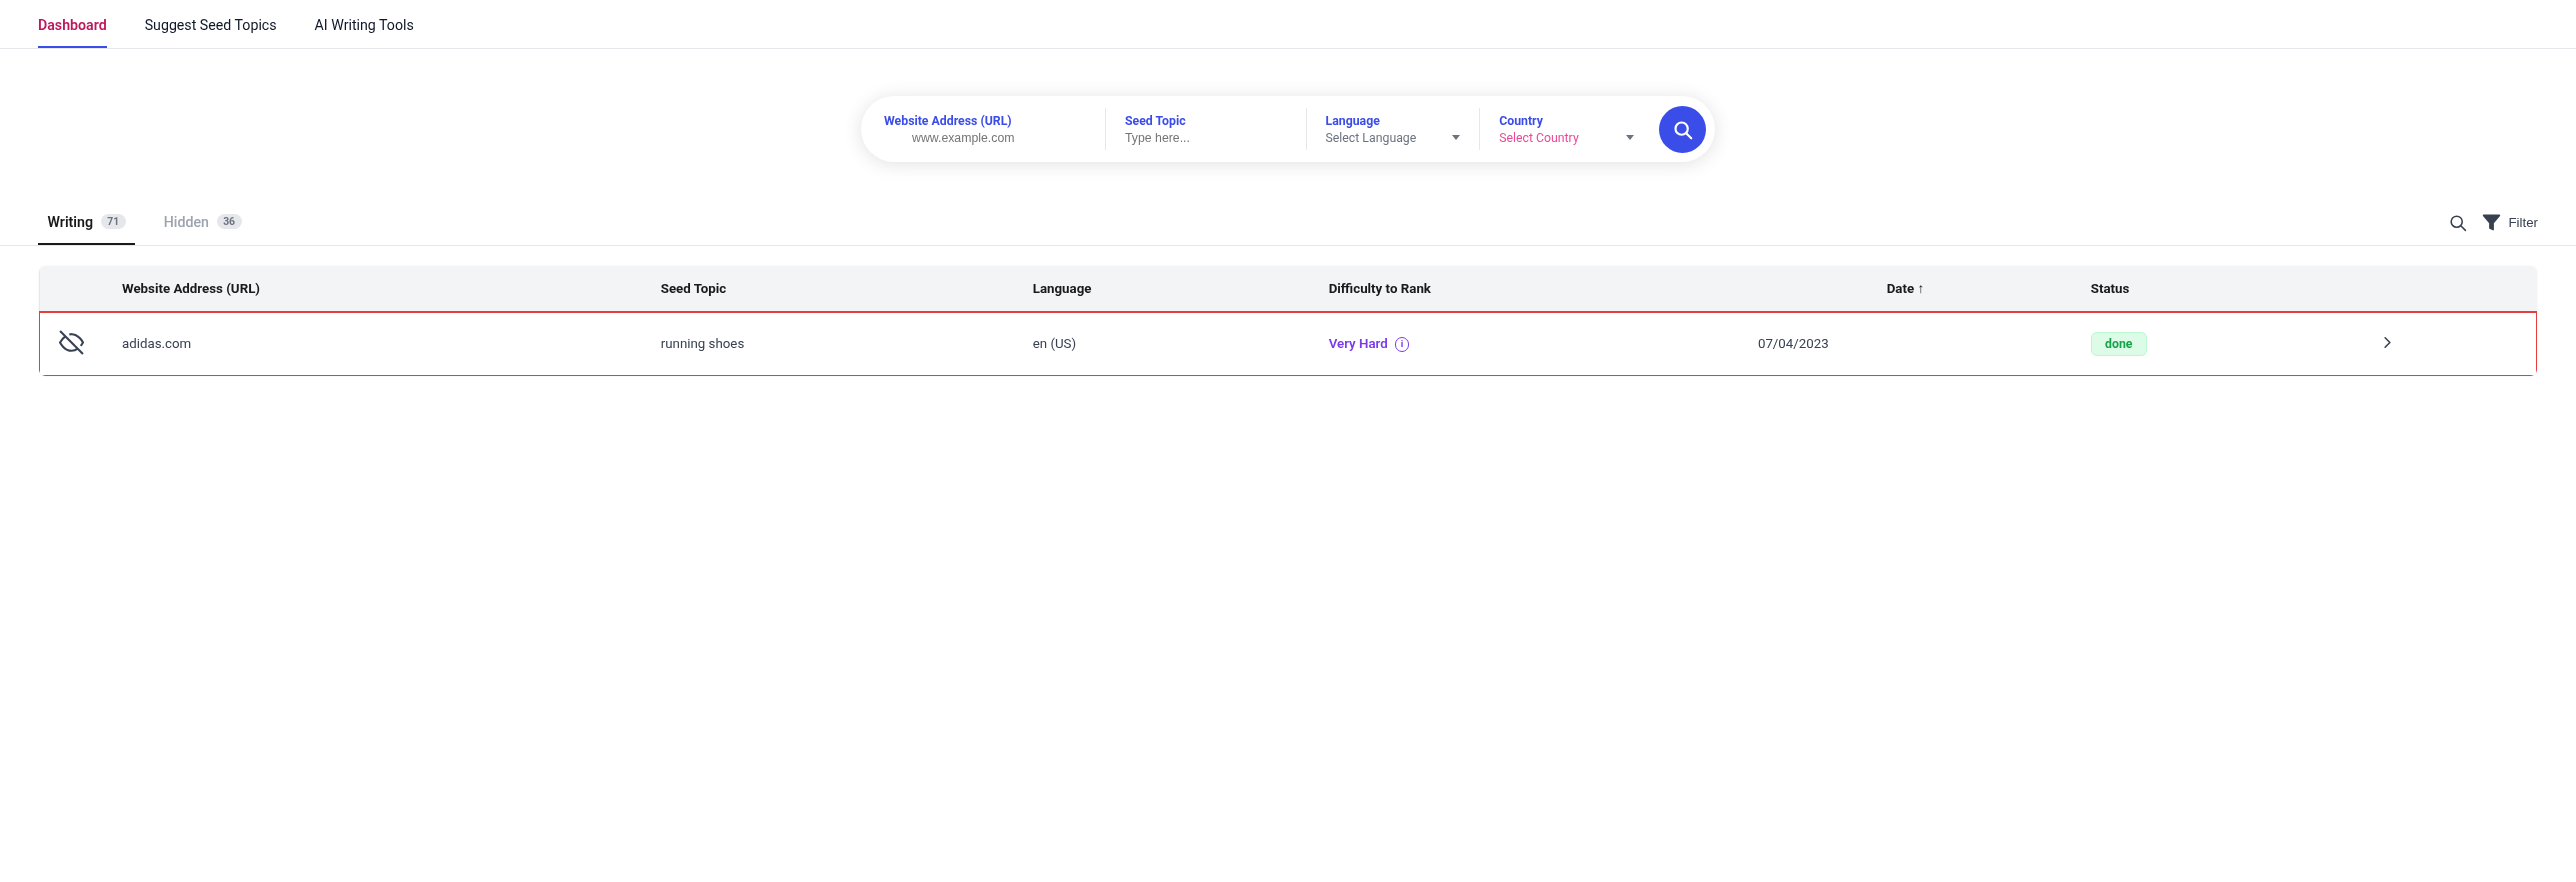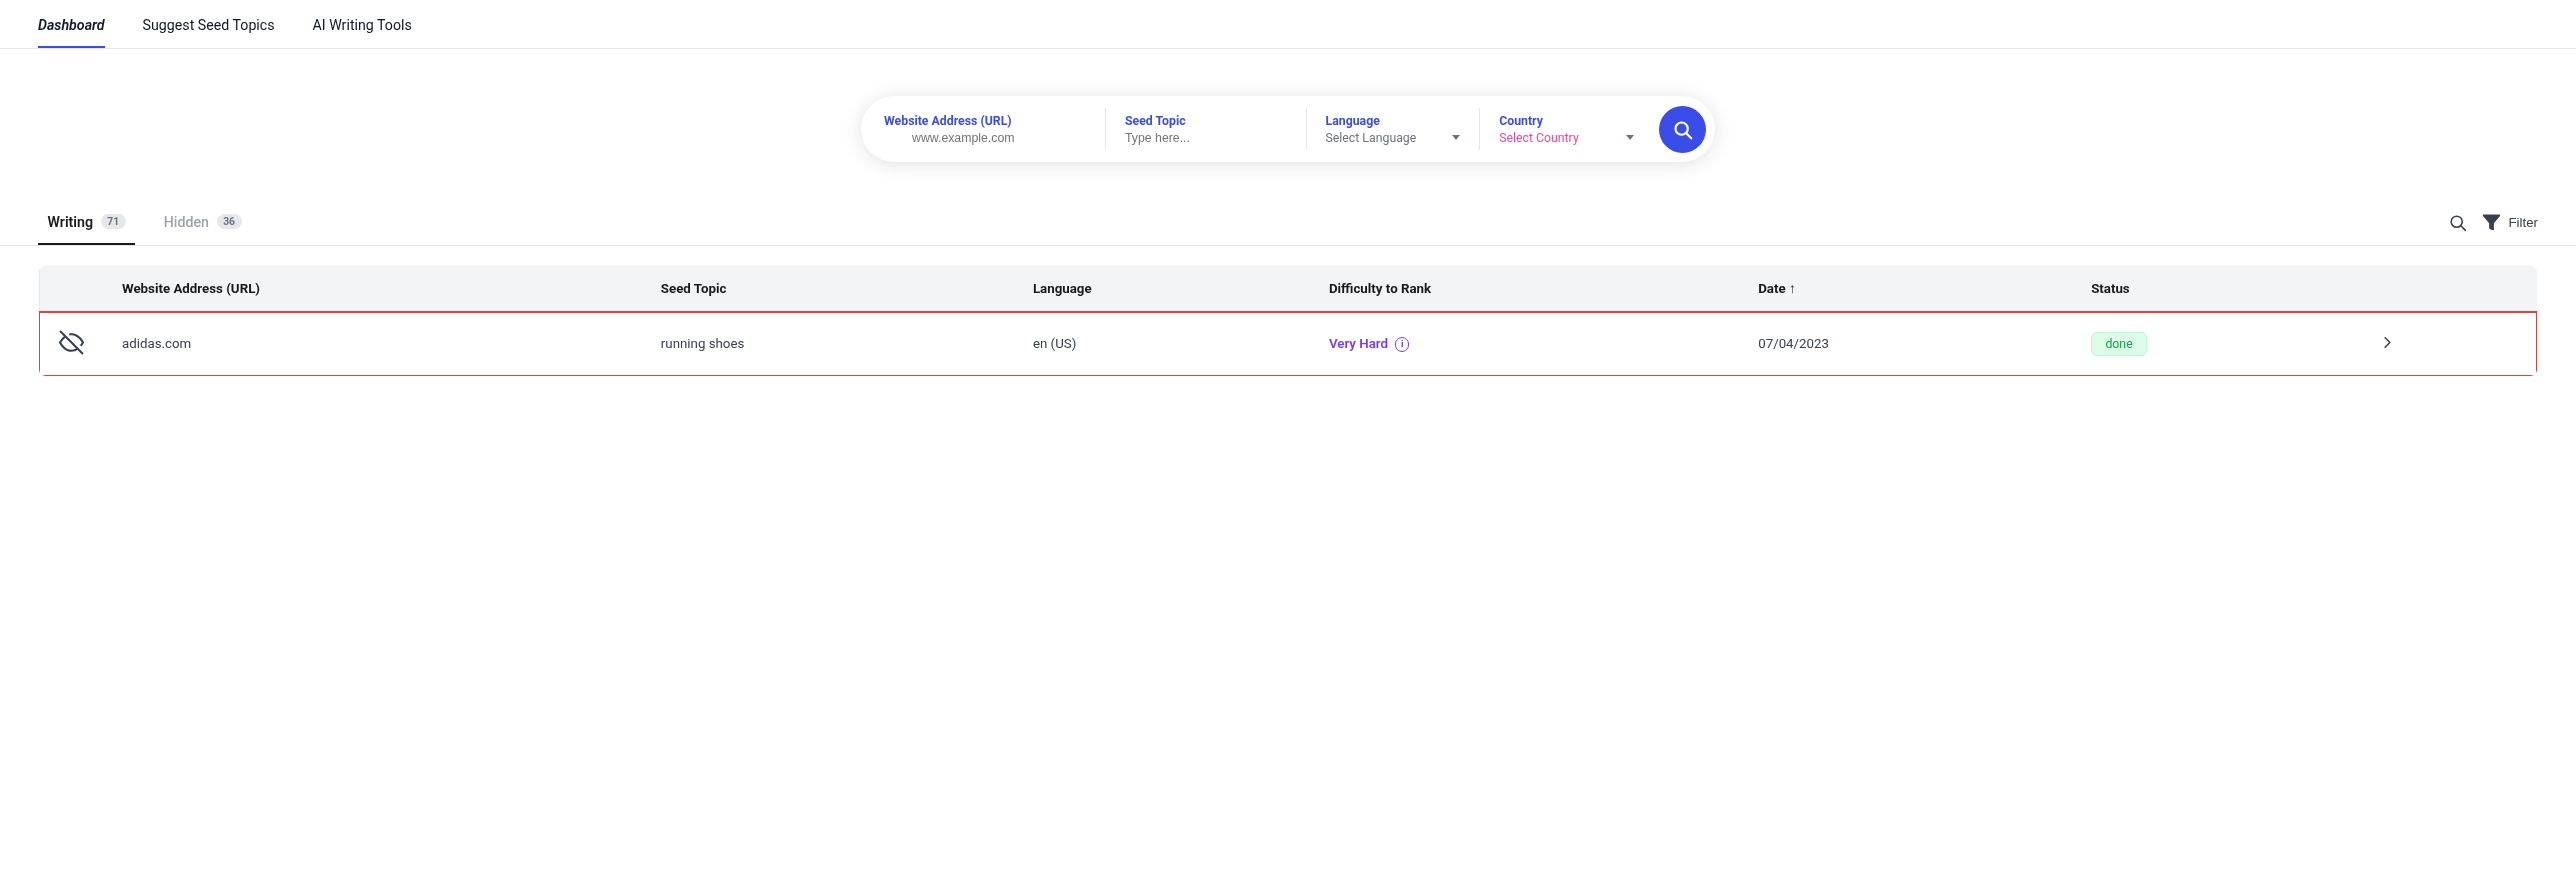--- a/index.html
+++ b/index.html
@@ -21,24 +21,23 @@
     .nav-tab {
       padding-bottom: 13.3px;
       font-size: 14.2px;
       font-weight: 400;
       color: #0f172a;
       cursor: pointer;
       border-bottom: 2.8px solid transparent;
       white-space: nowrap;
     }
     .nav-tab.active {
-      color: #0f172a;
+      color: #be185d;
       border-bottom: 2.8px solid #3b4de8;
       font-weight: 600;
-      font-style: italic;
     }
 
     
     .search-section {
       display: flex;
       justify-content: center;
       padding: 47px 38px 38px;
     }
     .search-bar {
       display: flex;
@@ -297,21 +296,21 @@
       text-align: center;
       line-height: 12.3px;
       margin-left: 3.8px;
       vertical-align: middle;
     }
     .status-done {
       display: inline-block;
       background: #dcfce7;
       color: #16a34a;
       font-size: 12.3px;
-      font-weight: 400;
+      font-weight: 700;
       border-radius: 5.7px;
       padding: 3.8px 13.3px;
       border: 0.9px solid #bbf7d0;
     }
     .chevron-right {
       width: 19px;
       height: 19px;
       stroke: #374151;
       fill: none;
       stroke-width: 2;
@@ -394,21 +393,21 @@
 
 <div class="table-section">
   <table class="data-table">
     <thead>
       <tr>
         <th></th>
         <th>Website Address (URL)</th>
         <th>Seed Topic</th>
         <th>Language</th>
         <th>Difficulty to Rank</th>
-        <th style="cursor:pointer;">Date ↑</th>
+        <th style="cursor:pointer;text-align:center;">Date ↑</th>
         <th>Status</th>
         <th></th>
       </tr>
     </thead>
     <tbody>
       <tr class="highlighted">
         <td>
           <svg class="hide-icon" viewBox="0 0 24 24">
             <path d="M17.94 17.94A10.07 10.07 0 0112 20c-7 0-11-8-11-8a18.45 18.45 0 015.06-5.94"></path>
             <path d="M9.9 4.24A9.12 9.12 0 0112 4c7 0 11 8 11 8a18.5 18.5 0 01-2.16 3.19"></path>

